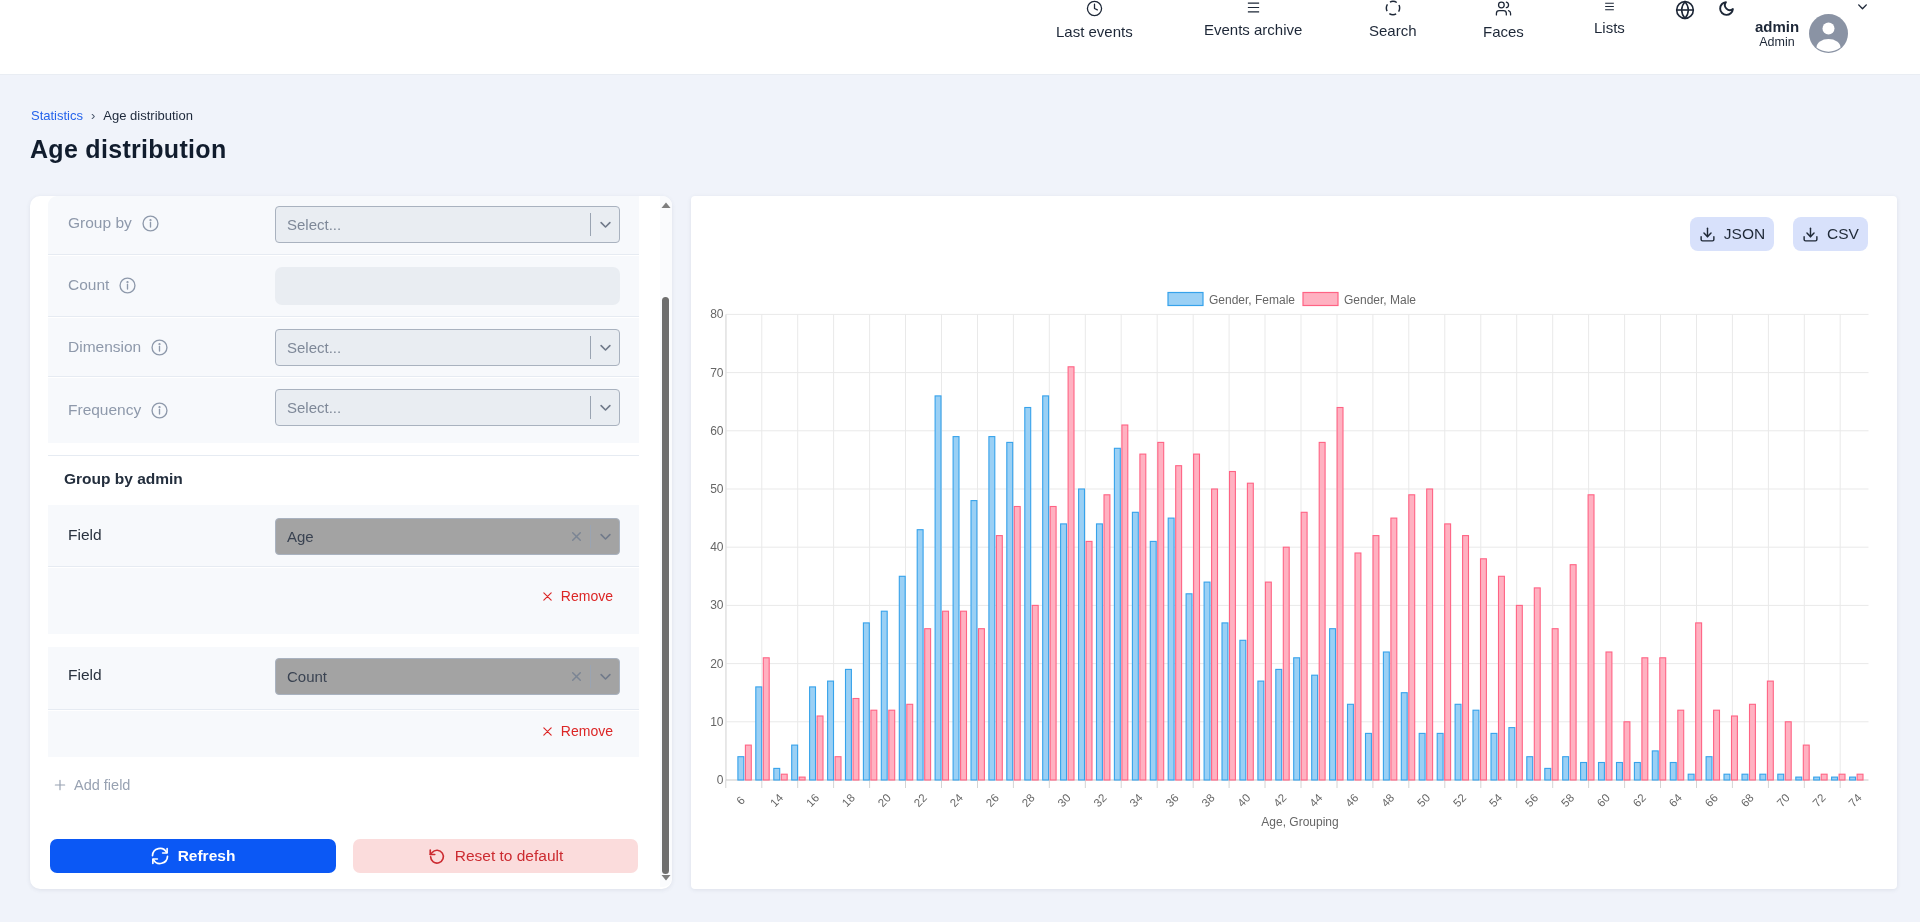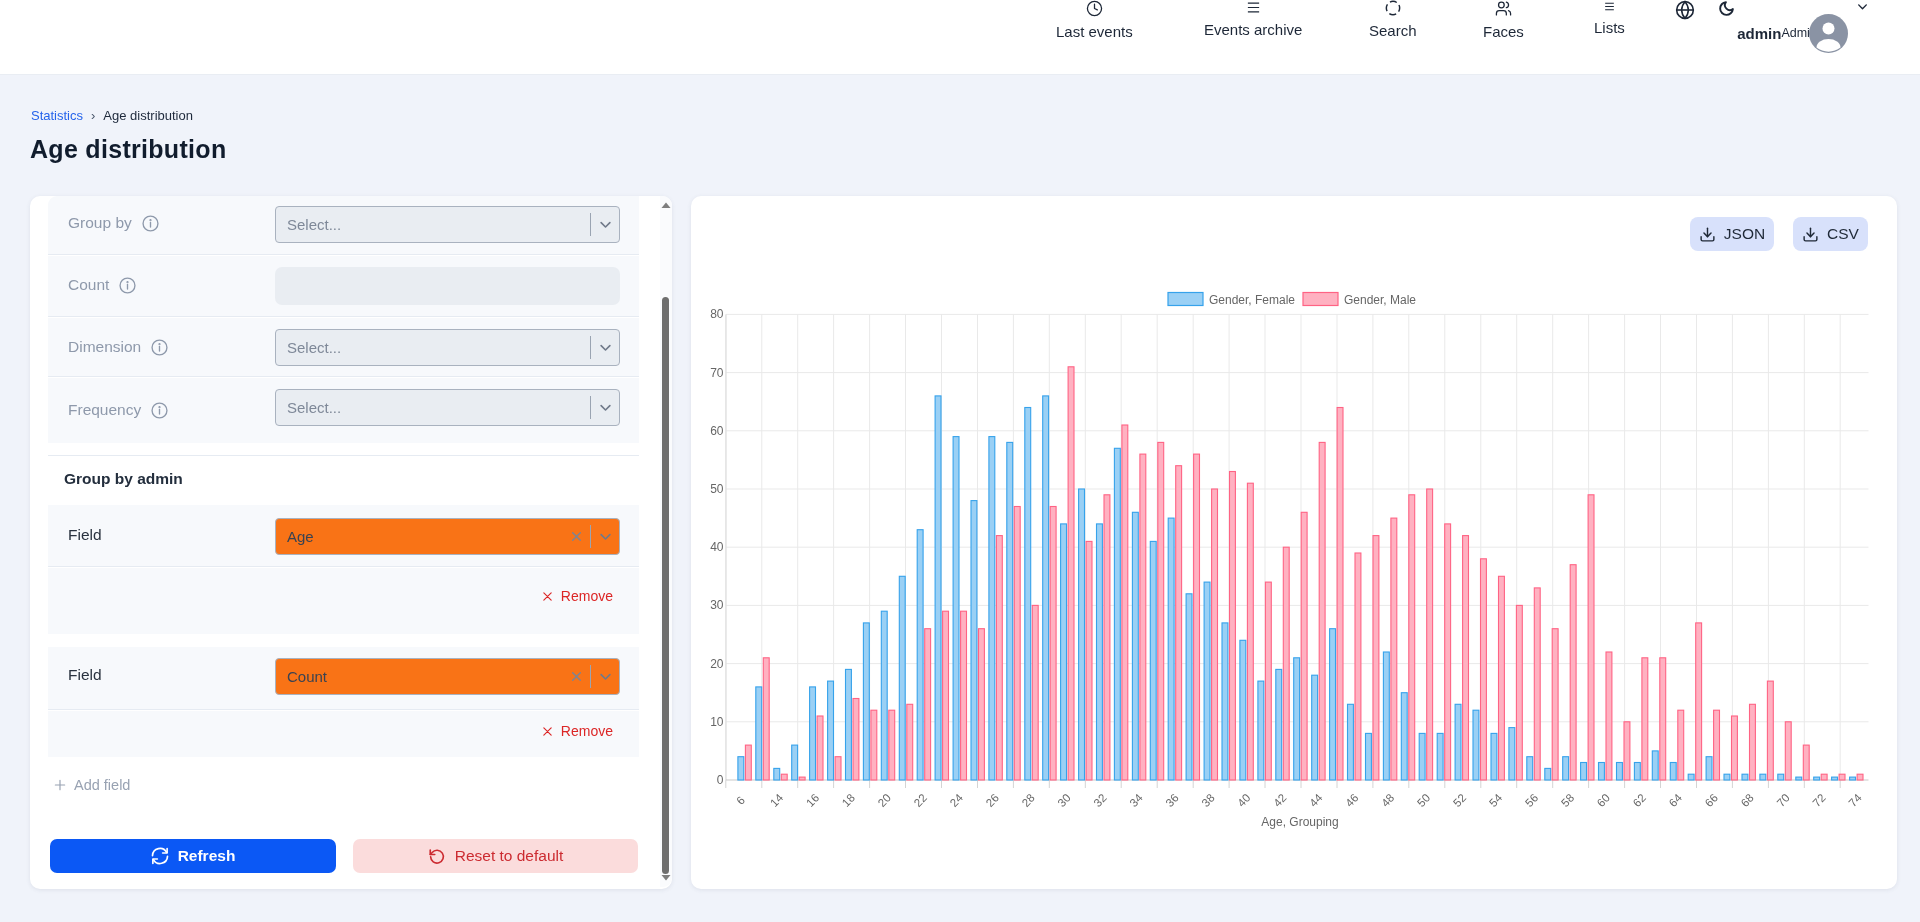--- a/index.html
+++ b/index.html
@@ -13,38 +13,38 @@
 #crumb a { color:#2563eb; text-decoration:none; }
 #crumb .sep { color:#475569; margin:0 8px; font-size:13px; }
 #h1 { position:absolute; left:30px; top:135px; font-size:25px; font-weight:700; color:#111c2d; letter-spacing:0.3px; }
 
 #lcard { position:absolute; left:30px; top:196px; width:642px; height:693px; background:#fff; border-radius:10px; box-shadow:0 1px 4px rgba(71,85,105,.11); }
 .row { position:absolute; left:18px; width:591px; background:#f7f9fc; }
 .rline { border-bottom:1px solid #e6ebf2; }
 .lbl { position:absolute; left:38px; font-size:15.5px; color:#8e99ab; display:flex; align-items:center; gap:10px; }
 .lbl.dark { color:#29323f; }
 .sel { position:absolute; left:245px; width:345px; height:37px; background:#e9edf2; border:1.5px solid #a9b2bf; border-radius:4px; display:flex; align-items:center; }
-.sel.white { background:#f97316; }
+.sel.white { background:#a3a3a3; }
 .sel .ph { font-size:15px; color:#7e8898; padding-left:11px; }
 .sel .val { font-size:15px; color:#3a4352; padding-left:11px; }
 .sel .right { position:absolute; right:0; top:0; height:100%; display:flex; align-items:center; }
 .sel .div { width:1px; height:23px; background:#9aa4b2; margin:0 7px 0 7px; }
 .inp { position:absolute; left:245px; width:345px; height:38px; background:#e9edf2; border-radius:7px; }
 .ginfo { width:17px; height:17px; }
 #gbf { position:absolute; left:34px; top:274px; font-size:15.5px; font-weight:700; color:#232e3d; }
 .remove { position:absolute; right:59px; display:flex; align-items:center; gap:8px; color:#dc2626; font-size:14px; }
 #addf { position:absolute; left:23px; top:581px; display:flex; align-items:center; gap:7px; color:#98a2b2; font-size:14.5px; }
 .btn { position:absolute; top:643px; height:34px; border-radius:7px; display:flex; align-items:center; justify-content:center; gap:9px; font-size:15.5px;text-align:right; }
 #btn-refresh { left:20px; width:286px; background:#0b58f5; color:#fff; font-weight:700; }
 #btn-reset { left:323px; width:285px; background:#fbdcdc; color:#cc2b31; }
 
 #sbar { position:absolute; right:0.5px; top:0px; width:12px; height:691px; background:#fafbfd; border-radius:0 9px 9px 0; }
 #sthumb { position:absolute; left:2.5px; top:101px; width:7px; height:577px; background:#6e6e6e; border-radius:4px; }
 
-#ccard { position:absolute; left:691px; top:196px; width:1206px; height:693px; background:#fff; border-radius:10px; box-shadow:0 1px 4px rgba(71,85,105,.11); }
+#ccard { position:absolute; left:691px; top:196px; width:1206px; height:693px; background:#fff; border-radius:4px; box-shadow:0 1px 4px rgba(71,85,105,.11); }
 .dlbtn { position:absolute; top:21px; height:34px; background:#d8e1fb; border-radius:8px; display:flex; align-items:center; justify-content:center; gap:8px; color:#1f2937; font-size:15.5px; }
 #btn-json { left:999px; width:84px; }
 #btn-csv { left:1102px; width:75px; }
 </style>
 </head>
 <body>
 <div id="hdr">
   <div class="nav-item" style="left:1056px">
       <svg width="17" height="17" viewBox="0 0 24 24" fill="none" stroke="#1d2737" stroke-width="1.8">
         <circle cx="12" cy="12" r="10"></circle>
@@ -83,21 +83,21 @@
         <circle cx="12" cy="12" r="10"></circle>
         <path d="M2 12h20"></path>
         <path d="M12 2a15.3 15.3 0 0 1 4 10 15.3 15.3 0 0 1-4 10 15.3 15.3 0 0 1-4-10 15.3 15.3 0 0 1 4-10z"></path>
       </svg>
     </div>
   <div class="nav-item" style="left:1718px">
       <svg width="17" height="17" viewBox="0 0 24 24" fill="none" stroke="#1d2737" stroke-width="2.7" stroke-linecap="round" stroke-linejoin="round">
         <path d="M21 12.79A9 9 0 1 1 11.21 3 7 7 0 0 0 21 12.79z"></path>
       </svg>
     </div>
-  <div style="position:absolute;left:1737px;top:0;width:80px;height:66px;display:flex;flex-direction:row;align-items:center;justify-content:center;">
+  <div style="position:absolute;left:1737px;top:0;width:80px;height:66px;display:flex;flex-direction:column;align-items:center;justify-content:center;">
     <div style="font-size:15px;color:#1d2737;line-height:17px;font-weight:600;">admin</div>
     <div style="font-size:12.5px;color:#1d2737;line-height:14px;">Admin</div>
   </div>
   <div style="position:absolute;left:1809px;top:13.5px;"><svg width="39" height="39" viewBox="0 0 39 39">
         <circle cx="19.5" cy="19.5" r="19.5" fill="#8a93a4"></circle>
         <circle cx="19.5" cy="14.5" r="6" fill="#fff"></circle>
         <path d="M7.5 33.5a12 8.5 0 0 1 24 0 19.5 19.5 0 0 1-24 0z" fill="#fff"></path>
       </svg></div>
   <div class="nav-item" style="left:1856px">
       <svg width="13" height="13" viewBox="0 0 24 24" fill="none" stroke="#1d2737" stroke-width="2.6" stroke-linecap="round" stroke-linejoin="round">

